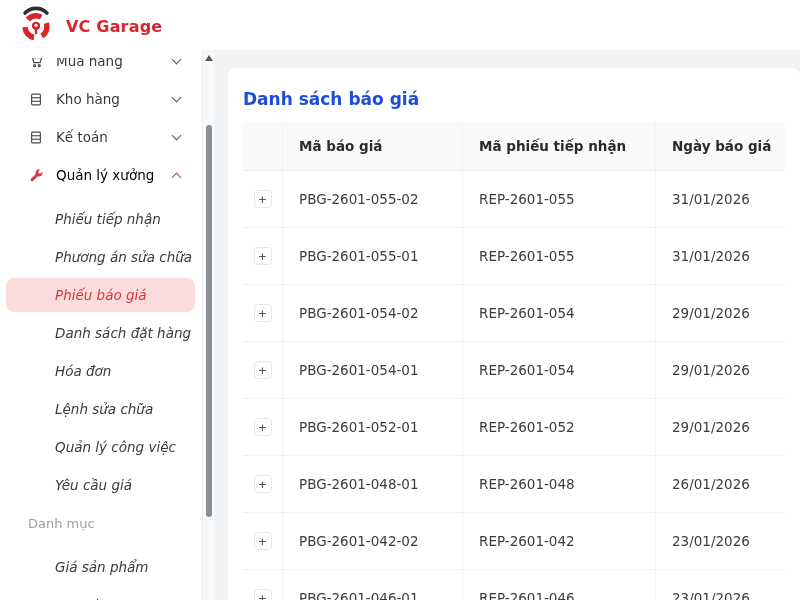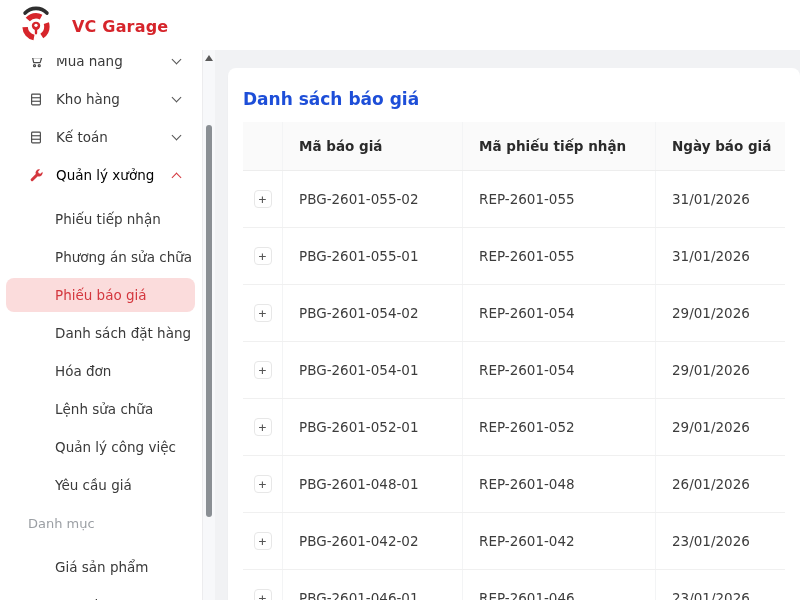--- a/index.html
+++ b/index.html
@@ -2,30 +2,30 @@
 <html><head>
 <meta charset="utf-8">
 <style>
   * { margin:0; padding:0; box-sizing:border-box; }
   html,body { width:800px; height:600px; overflow:hidden;
               font-family:"DejaVu Sans","Liberation Sans",sans-serif;
               background:#ffffff; }
 
   
   .app-header { position:absolute; left:0; top:0; width:800px; height:50px; background:#fff; z-index:30; }
-  .brand { position:absolute; left:16px; top:4px; display:flex; align-items:center; gap:16px; }
+  .brand { position:absolute; left:16px; top:4px; display:flex; align-items:center; gap:10px; }
   .brand-name { font-size:16px; font-weight:700; color:#d6252b; letter-spacing:.2px; }
 
   
   .sidebar { position:absolute; left:0; top:58px; width:202px; height:550px; background:#fff; overflow:hidden; z-index:10; }
   .side-list { margin-top:-16px; }
   .side-item { position:relative; height:38px; display:flex; align-items:center; font-size:13.5px; color:#3a3a3a; cursor:pointer; }
   .side-item.top { padding-left:28px; gap:12px; }
   .side-item.top .lbl { flex:1; }
-  .side-item.sub { padding-left:55px; }
+  .side-item.sub { padding-left:55px;font-style:italic; }
   .side-item.section { padding-left:28px; color:#9b9fa4; cursor:default; font-size:13px; }
   .side-item.red { color:#000000; }
   .side-item .ic { display:flex; width:16px; justify-content:center; color:#4a4a4a; }
   .side-item.red .ic { color:#d4373e; }
   .submenu-block { margin-top:6px; }
   .active-pill { position:absolute; left:6px; right:7px; top:2px; bottom:2px; background:#fbdcdc; border-radius:8px; z-index:-1; }
   .side-item.active-sub { color:#d4373e; }
   .chev { width:7px; height:7px; border-right:1.6px solid #555; border-bottom:1.6px solid #555; margin-right:22px; margin-top:-3px; transform:rotate(45deg); }
   .chev.up { transform:rotate(-135deg); margin-top:4px; }
   .chev.red { border-color:#d4373e; }

